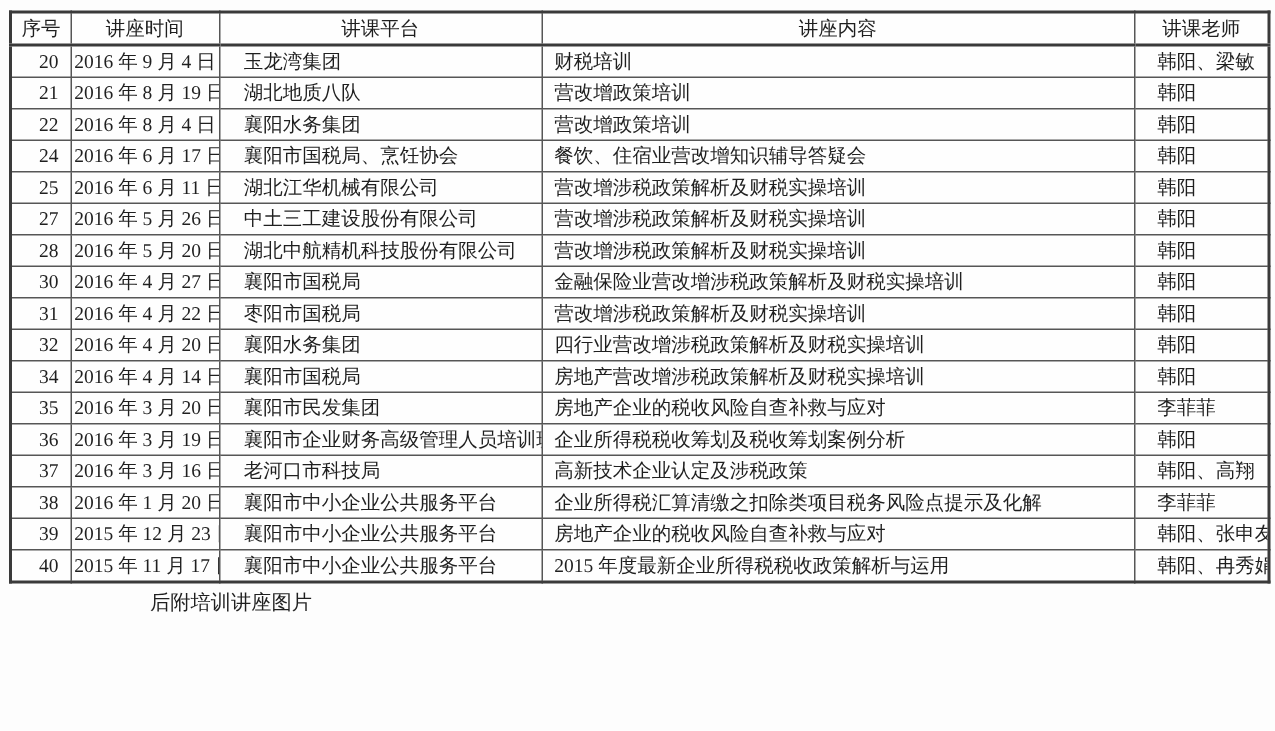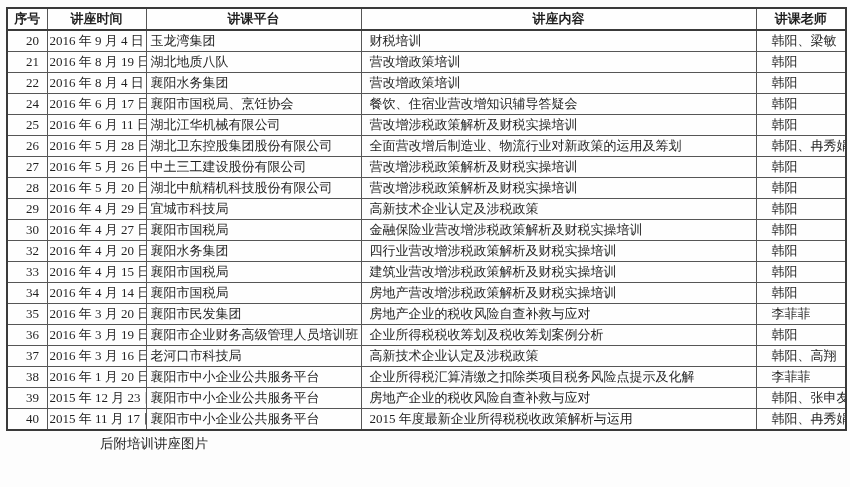--- a/index.html
+++ b/index.html
@@ -35,28 +35,28 @@
     border: 1px solid #565656;
     font-size: 13px;
     padding: 0 3px;
     height: 21px;
     line-height: 20px;
     white-space: nowrap;
     overflow: hidden;
     font-weight: normal;
   }
   thead th {
-    font-weight: bold;
+    font-weight: normal;
     text-align: center;
     border-bottom: 2px solid #3a3a3a;
     height: 20px;
   }
   td.c-num { text-align: center; padding: 0 18px; }
   td.c-date { padding: 0 1px 0 2px; }
-  td.c-platform { padding-left: 4px; }
+  td.c-platform { padding-left: 16px; }
   td.c-content { padding-left: 8px; }
   td.c-teacher { padding-left: 15px; }
   .caption {
     margin: 4px 0 0 94px;
     font-size: 13.5px;
     color: #1f1f1f;
   }
 </style>
 </head>
 <body>
@@ -109,66 +109,52 @@
           <td class="c-teacher">韩阳</td>
         </tr>
         <tr>
           <td class="c-num">25</td>
           <td class="c-date">2016 年 6 月 11 日</td>
           <td class="c-platform">湖北江华机械有限公司</td>
           <td class="c-content">营改增涉税政策解析及财税实操培训</td>
           <td class="c-teacher">韩阳</td>
         </tr>
         <tr>
-          <td class="c-num">26</td>
-          <td class="c-date">2016 年 5 月 28 日</td>
-          <td class="c-platform">湖北卫东控股集团股份有限公司</td>
-          <td class="c-content">全面营改增后制造业、物流行业对新政策的运用及筹划</td>
-          <td class="c-teacher">韩阳、冉秀娟</td>
-        </tr>
-        <tr>
           <td class="c-num">27</td>
           <td class="c-date">2016 年 5 月 26 日</td>
           <td class="c-platform">中土三工建设股份有限公司</td>
           <td class="c-content">营改增涉税政策解析及财税实操培训</td>
           <td class="c-teacher">韩阳</td>
         </tr>
         <tr>
           <td class="c-num">28</td>
           <td class="c-date">2016 年 5 月 20 日</td>
           <td class="c-platform">湖北中航精机科技股份有限公司</td>
           <td class="c-content">营改增涉税政策解析及财税实操培训</td>
-          <td class="c-teacher">韩阳</td>
-        </tr>
-        <tr>
-          <td class="c-num">29</td>
-          <td class="c-date">2016 年 4 月 29 日</td>
-          <td class="c-platform">宜城市科技局</td>
-          <td class="c-content">高新技术企业认定及涉税政策</td>
           <td class="c-teacher">韩阳</td>
         </tr>
         <tr>
           <td class="c-num">30</td>
           <td class="c-date">2016 年 4 月 27 日</td>
           <td class="c-platform">襄阳市国税局</td>
           <td class="c-content">金融保险业营改增涉税政策解析及财税实操培训</td>
           <td class="c-teacher">韩阳</td>
         </tr>
         <tr>
+          <td class="c-num">31</td>
+          <td class="c-date">2016 年 4 月 22 日</td>
+          <td class="c-platform">枣阳市国税局</td>
+          <td class="c-content">营改增涉税政策解析及财税实操培训</td>
+          <td class="c-teacher">韩阳</td>
+        </tr>
+        <tr>
           <td class="c-num">32</td>
           <td class="c-date">2016 年 4 月 20 日</td>
           <td class="c-platform">襄阳水务集团</td>
           <td class="c-content">四行业营改增涉税政策解析及财税实操培训</td>
-          <td class="c-teacher">韩阳</td>
-        </tr>
-        <tr>
-          <td class="c-num">33</td>
-          <td class="c-date">2016 年 4 月 15 日</td>
-          <td class="c-platform">襄阳市国税局</td>
-          <td class="c-content">建筑业营改增涉税政策解析及财税实操培训</td>
           <td class="c-teacher">韩阳</td>
         </tr>
         <tr>
           <td class="c-num">34</td>
           <td class="c-date">2016 年 4 月 14 日</td>
           <td class="c-platform">襄阳市国税局</td>
           <td class="c-content">房地产营改增涉税政策解析及财税实操培训</td>
           <td class="c-teacher">韩阳</td>
         </tr>
         <tr>

